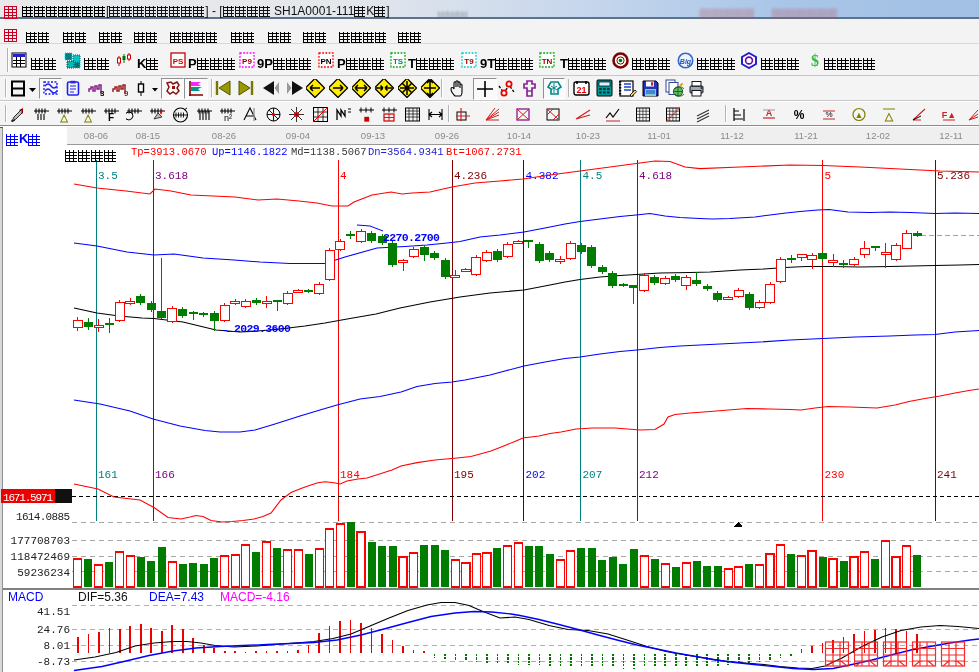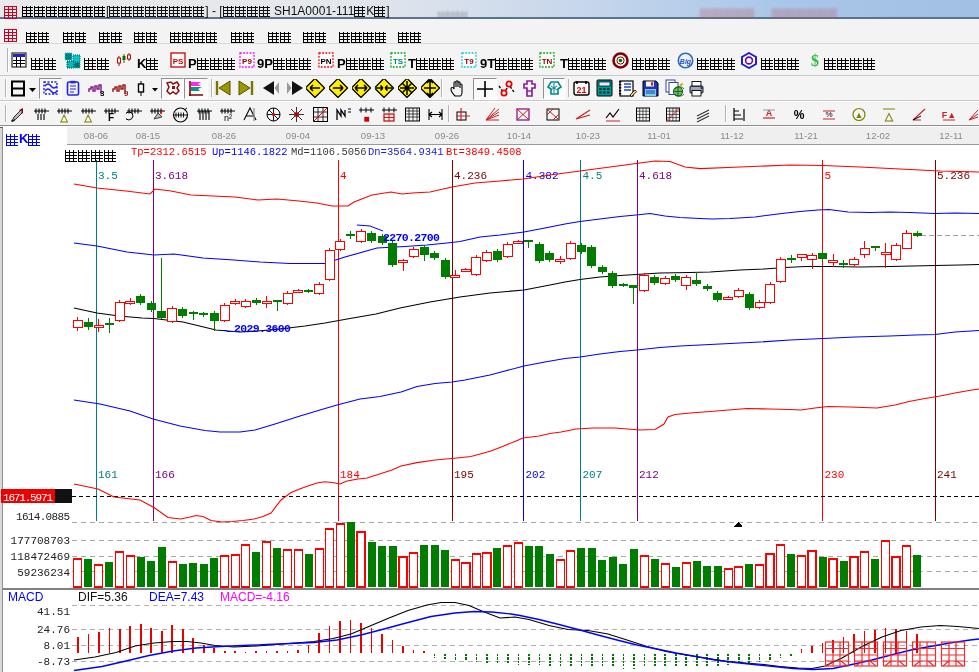--- a/index.html
+++ b/index.html
@@ -864,17 +864,17 @@
         <rect x="1.5" y="3" width="23" height="24"></rect>
         <path d="M1.5 9.5h23M1.5 16h23M1.5 22h23M9 3v24M16 3v24M3 27l6-5M17 22l6 5"></path>
       </g>
       <g transform="translate(940,512)" stroke="#f32222" fill="none" stroke-width="1.2" opacity="0.95" shape-rendering="auto">
         <rect x="1.5" y="3" width="23" height="24"></rect>
         <path d="M1.5 9.5h23M1.5 16h23M1.5 22h23M9 3v24M16 3v24M3 27l6-5M17 22l6 5"></path>
       </g>
 </svg>
 <div class="ab" style="left:6px;top:4px;color:#0000ff;font-weight:bold;font-size:13px"><i class="z" style="width:12px;height:12px"></i>K<i class="z" style="width:12px;height:12px"></i></div>
 <div class="ab" style="left:65px;top:19px;color:#000"><i class="z" style="width:12px;height:12px"></i><i class="z" style="width:12px;height:12px"></i><i class="z" style="width:12px;height:12px"></i><i class="z" style="width:12px;height:12px"></i></div>
-<div class="ab" style="left:131px;top:19px;width:79px;color:#ff0000;font-family:'Liberation Mono';font-size:10.5px;white-space:nowrap">Tp=2312.6515</div>
+<div class="ab" style="left:131px;top:19px;width:79px;color:#ff0000;font-family:'Liberation Mono';font-size:10.5px;white-space:nowrap">Tp=3913.0670</div>
 <div class="ab" style="left:212px;top:19px;width:79px;color:#0000ff;font-family:'Liberation Mono';font-size:10.5px;white-space:nowrap">Up=1146.1822</div>
-<div class="ab" style="left:291px;top:19px;width:79px;color:#3a3a3a;font-family:'Liberation Mono';font-size:10.5px;white-space:nowrap">Md=1106.5056</div>
+<div class="ab" style="left:291px;top:19px;width:79px;color:#3a3a3a;font-family:'Liberation Mono';font-size:10.5px;white-space:nowrap">Md=1138.5067</div>
 <div class="ab" style="left:368px;top:19px;width:79px;color:#2222cc;font-family:'Liberation Mono';font-size:10.5px;white-space:nowrap">Dn=3564.9341</div>
-<div class="ab" style="left:446px;top:19px;width:79px;color:#ff0000;font-family:'Liberation Mono';font-size:10.5px;white-space:nowrap">Bt=3849.4508</div>
+<div class="ab" style="left:446px;top:19px;width:79px;color:#ff0000;font-family:'Liberation Mono';font-size:10.5px;white-space:nowrap">Bt=1067.2731</div>
 </div>
 </body></html>

